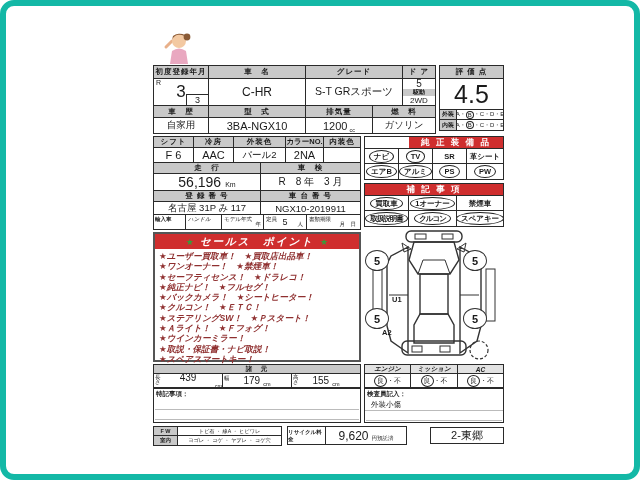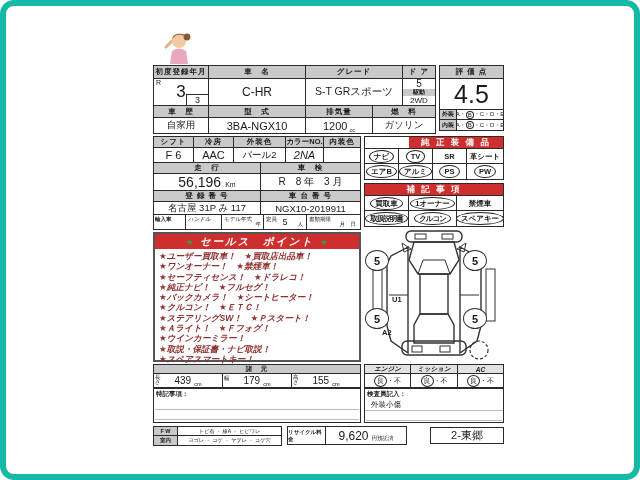--- a/index.html
+++ b/index.html
@@ -112,21 +112,21 @@
       <div class="c h" style="width:40px;">シフト</div>
       <div class="c h" style="width:40px;">冷房</div>
       <div class="c h" style="width:52px;">外装色</div>
       <div class="c h" style="width:38px; letter-spacing:0;">カラーNO.</div>
       <div class="c h" style="width:36px;">内装色</div>
     </div>
     <div class="row" style="height:15px;">
       <div class="c v" style="width:40px;">F 6</div>
       <div class="c v" style="width:40px;">AAC</div>
       <div class="c v" style="width:52px; font-size:9.5px;">パール2</div>
-      <div class="c v" style="width:38px;font-style:italic;">2NA</div>
+      <div class="c v" style="width:38px;">2NA</div>
       <div class="c v" style="width:36px;"></div>
     </div>
     <div class="row" style="height:11px;">
       <div class="c h" style="width:107px;">走　行</div>
       <div class="c h" style="width:99px;">車　検</div>
     </div>
     <div class="row" style="height:17px;">
       <div class="c" style="width:107px;">
         <span style="font-size:14px;">56,196</span>
         <span style="font-size:7px; align-self:flex-end; margin:0 0 2px 4px;">Km</span>
@@ -284,21 +284,21 @@
     <div class="tire" style="left:101px; top:79px;">5</div>
     <div class="abs" style="left:30px; top:66px; font-size:7.5px; font-weight:bold;">U1</div>
     <div class="abs" style="left:20px; top:99px; font-size:7.5px; font-weight:bold;">A2</div>
   </div>
 
   <div class="abs tbl" style="left:147px; top:358px; width:208px;">
     <div class="row" style="height:9px;">
         <div class="c h" style="width:100%; font-size:6.5px;">諸　元</div>
       </div>
     <div class="row" style="height:13px;">
-      <div class="c" style="width:69px;">
+      <div class="c" style="width:69px;flex-direction:column;">
         <span class="tiny abs" style="left:1px; top:1px; width:7px; line-height:5px;">長さ</span>
         <span style="font-size:10px;">439</span>
         <span class="tiny" style="align-self:flex-end; margin-left:3px;">cm</span>
       </div>
       <div class="c" style="width:69px;">
         <span class="tiny abs" style="left:1px; top:1px;">幅</span>
         <span style="font-size:10px;">179</span>
         <span class="tiny" style="align-self:flex-end; margin-left:3px;">cm</span>
       </div>
       <div class="c" style="width:68px;">

